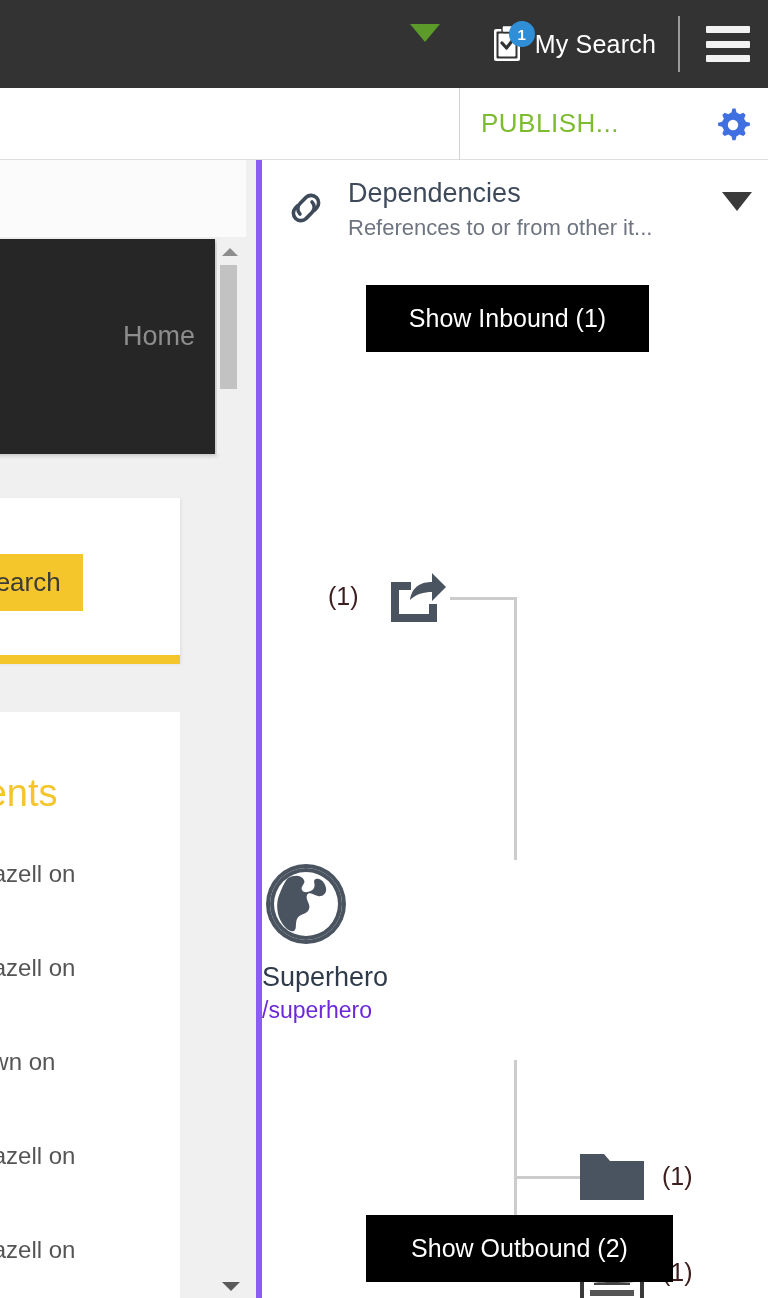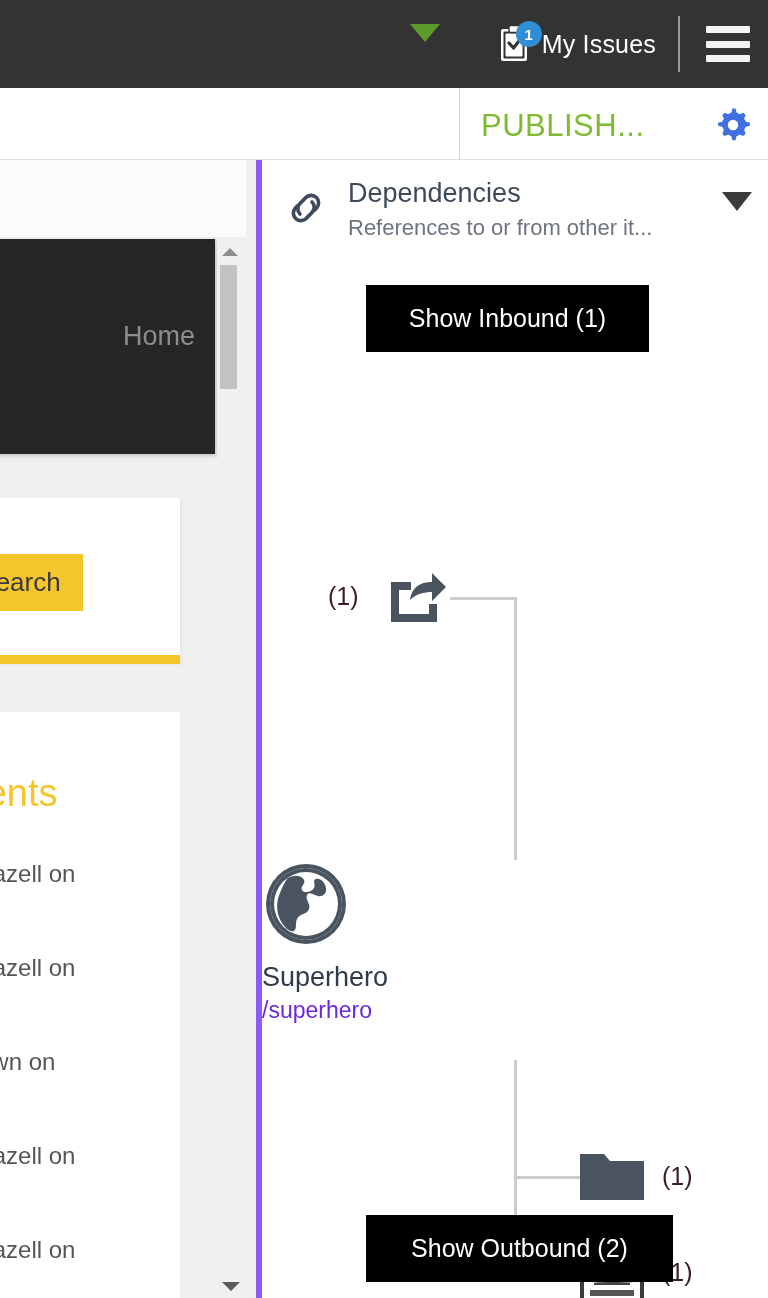--- a/index.html
+++ b/index.html
@@ -57,21 +57,21 @@
     width: 0; height: 0;
     border-left: 15px solid transparent; border-right: 15px solid transparent;
     border-top: 18px solid #5c9b2a; cursor: pointer;
   }
   .subbar-div {
     position: absolute; left: 459px; top: 88px; width: 1px; height: 72px;
     background: #d2d2d2;
   }
   .publish-label {
     position: absolute; left: 481px; top: 108px;
-    font-size: 31px; color: #7dbb2f; letter-spacing: .5px; cursor: pointer;
+    font-size: 26px; color: #7dbb2f; letter-spacing: .5px; cursor: pointer;
   }
   .gear-icon {
     position: absolute; left: 715px; top: 106px; cursor: pointer;
   }
 
   
   .left-region {
     position: absolute; left: 0; top: 160px; width: 256px; height: 1138px;
     background: #f0f0f0; overflow: hidden;
   }
@@ -197,21 +197,21 @@
         <div class="clipboard-icon">
           <svg width="34" height="38" viewBox="0 0 34 38">
             <rect x="3" y="4" width="26" height="32" rx="2" fill="#ffffff"></rect>
             <rect x="5.5" y="6.5" width="21" height="27" rx="1" fill="#333333"></rect>
             <rect x="7.5" y="8.5" width="17" height="23" rx="1" fill="#ffffff"></rect>
             <rect x="11" y="0.5" width="11" height="7" rx="1.5" fill="#ffffff" stroke="#333333" stroke-width="1.4"></rect>
             <path d="M11 18 l4.5 5 l7 -9" fill="none" stroke="#333333" stroke-width="3.2" stroke-linecap="round" stroke-linejoin="round"></path>
           </svg>
           <div class="badge">1</div>
         </div>
-        <span class="myissues-label">My Issues</span>
+        <span class="myissues-label">My Search</span>
       </div>
 
       <div class="topbar-sep"></div>
 
       <div class="hamburger">
         <span></span>
           <span></span>
           <span></span>
       </div>
     </div>

